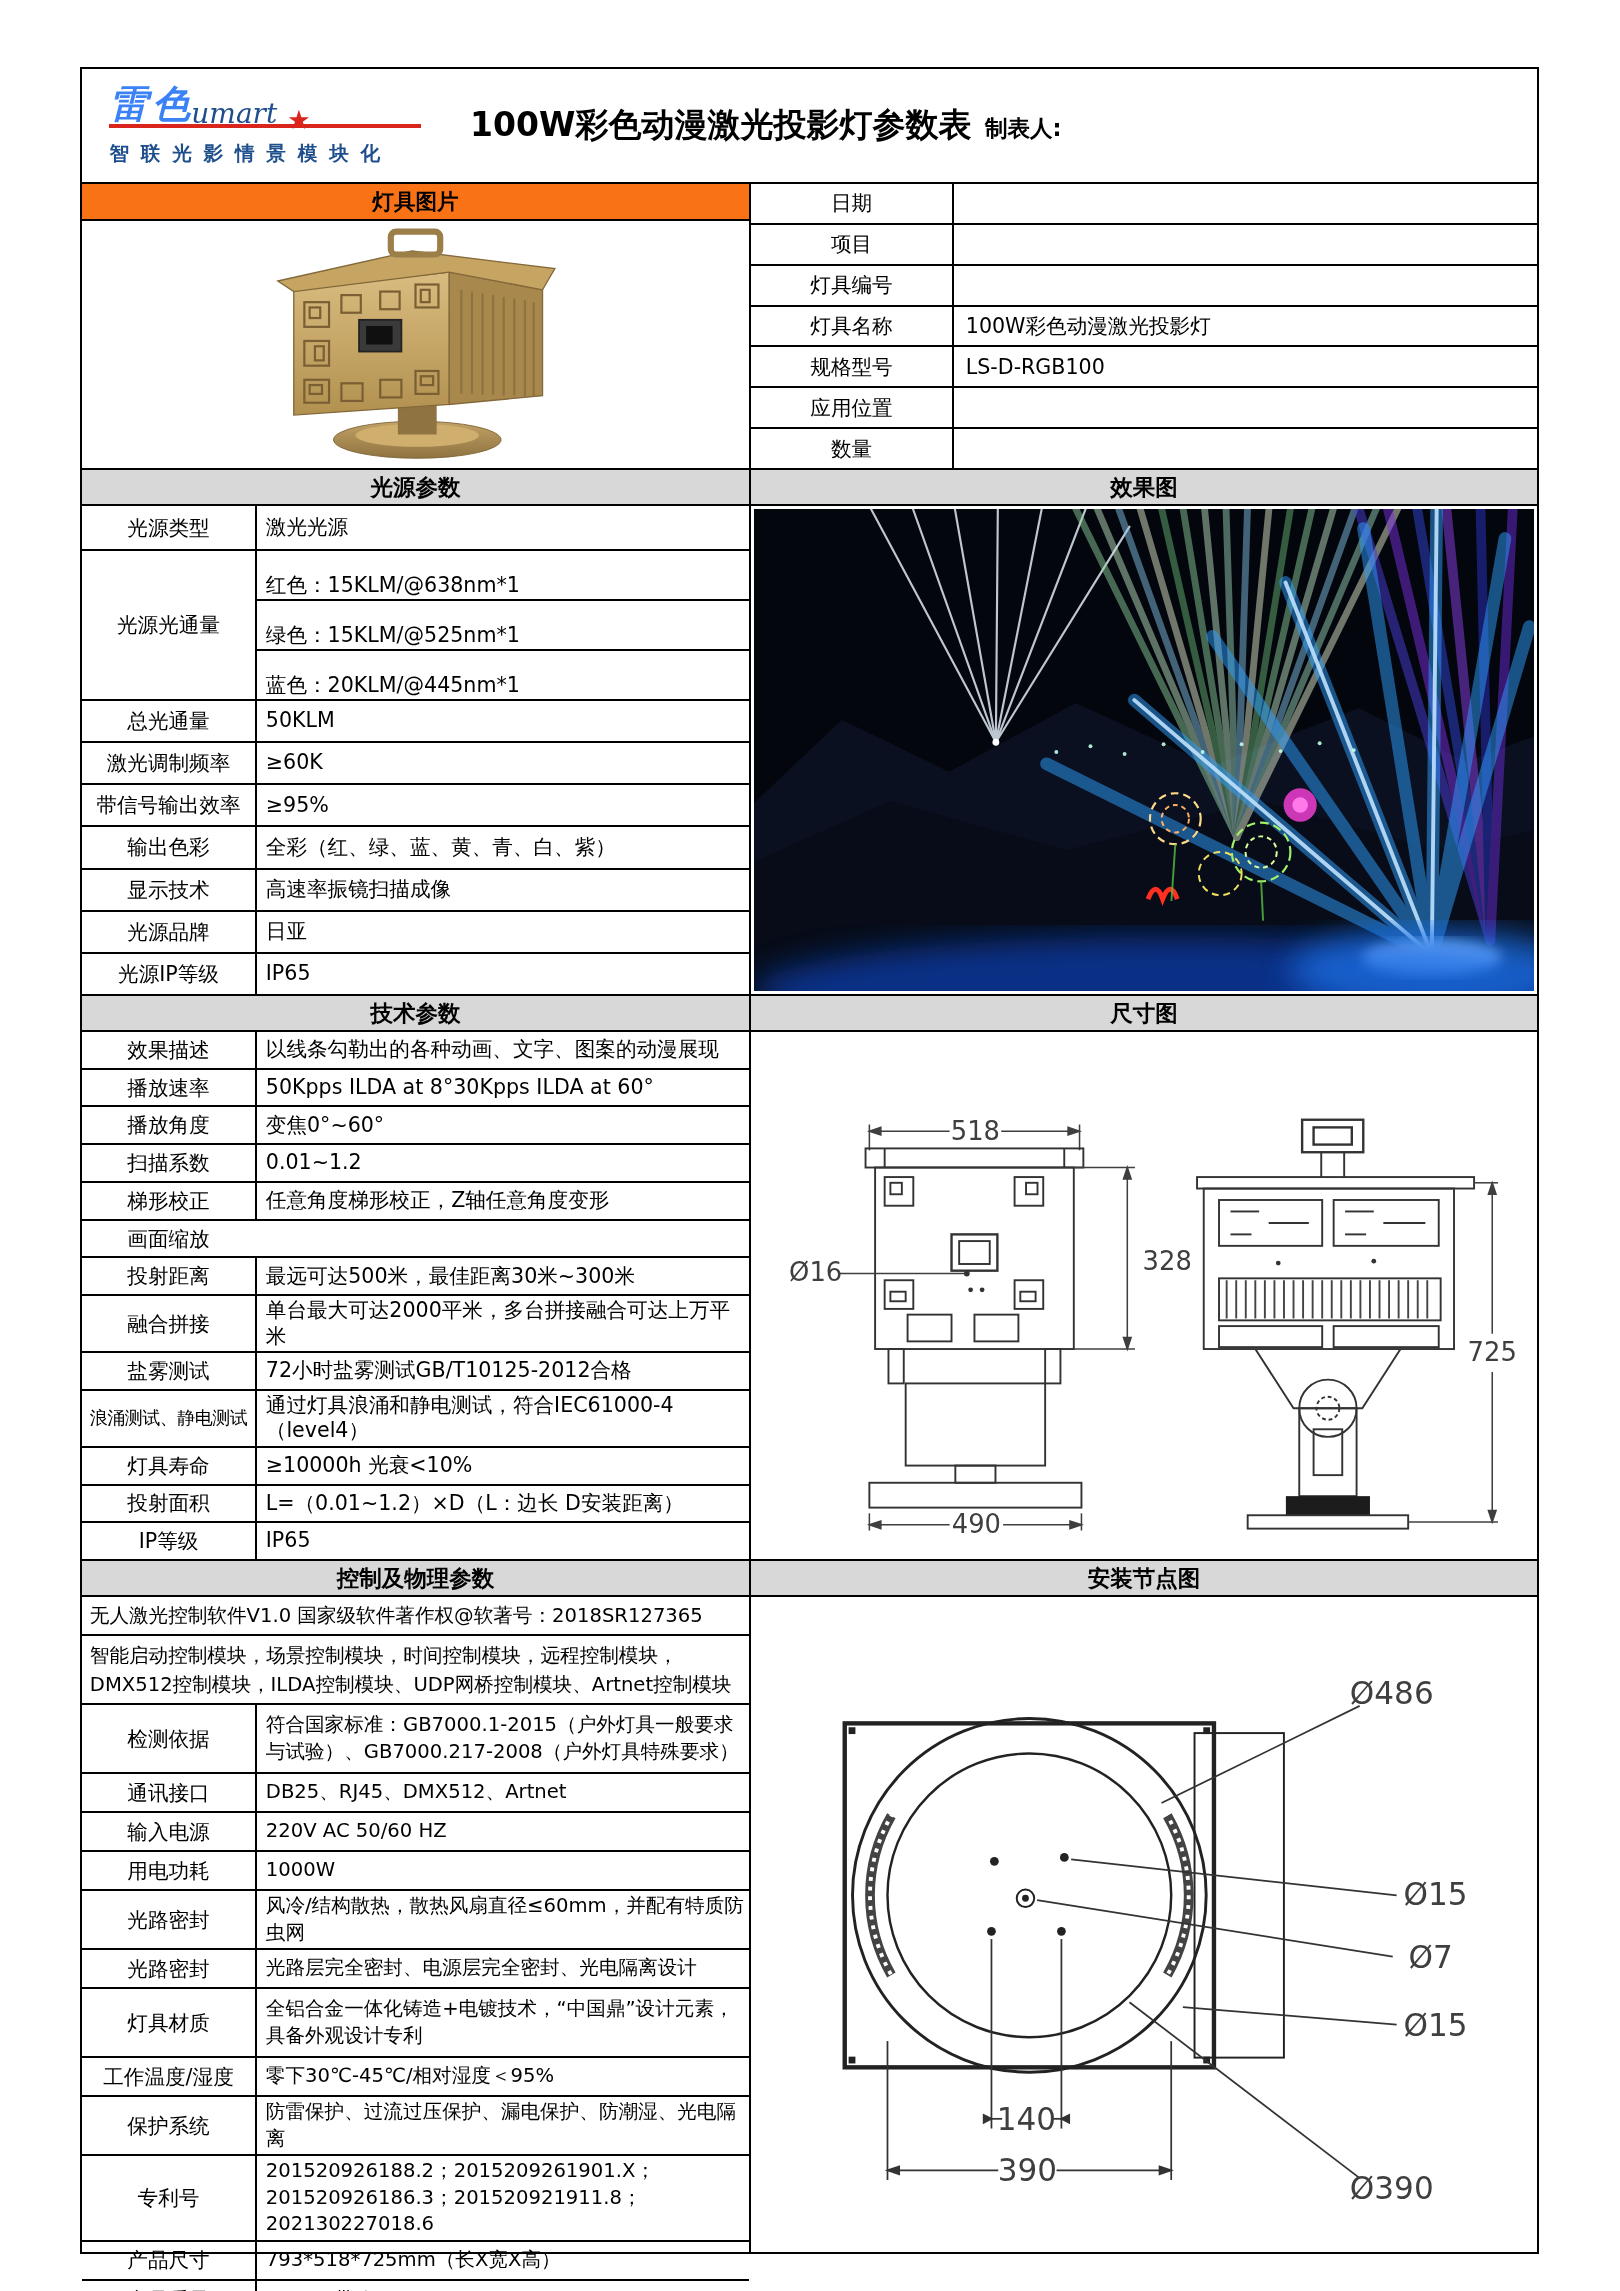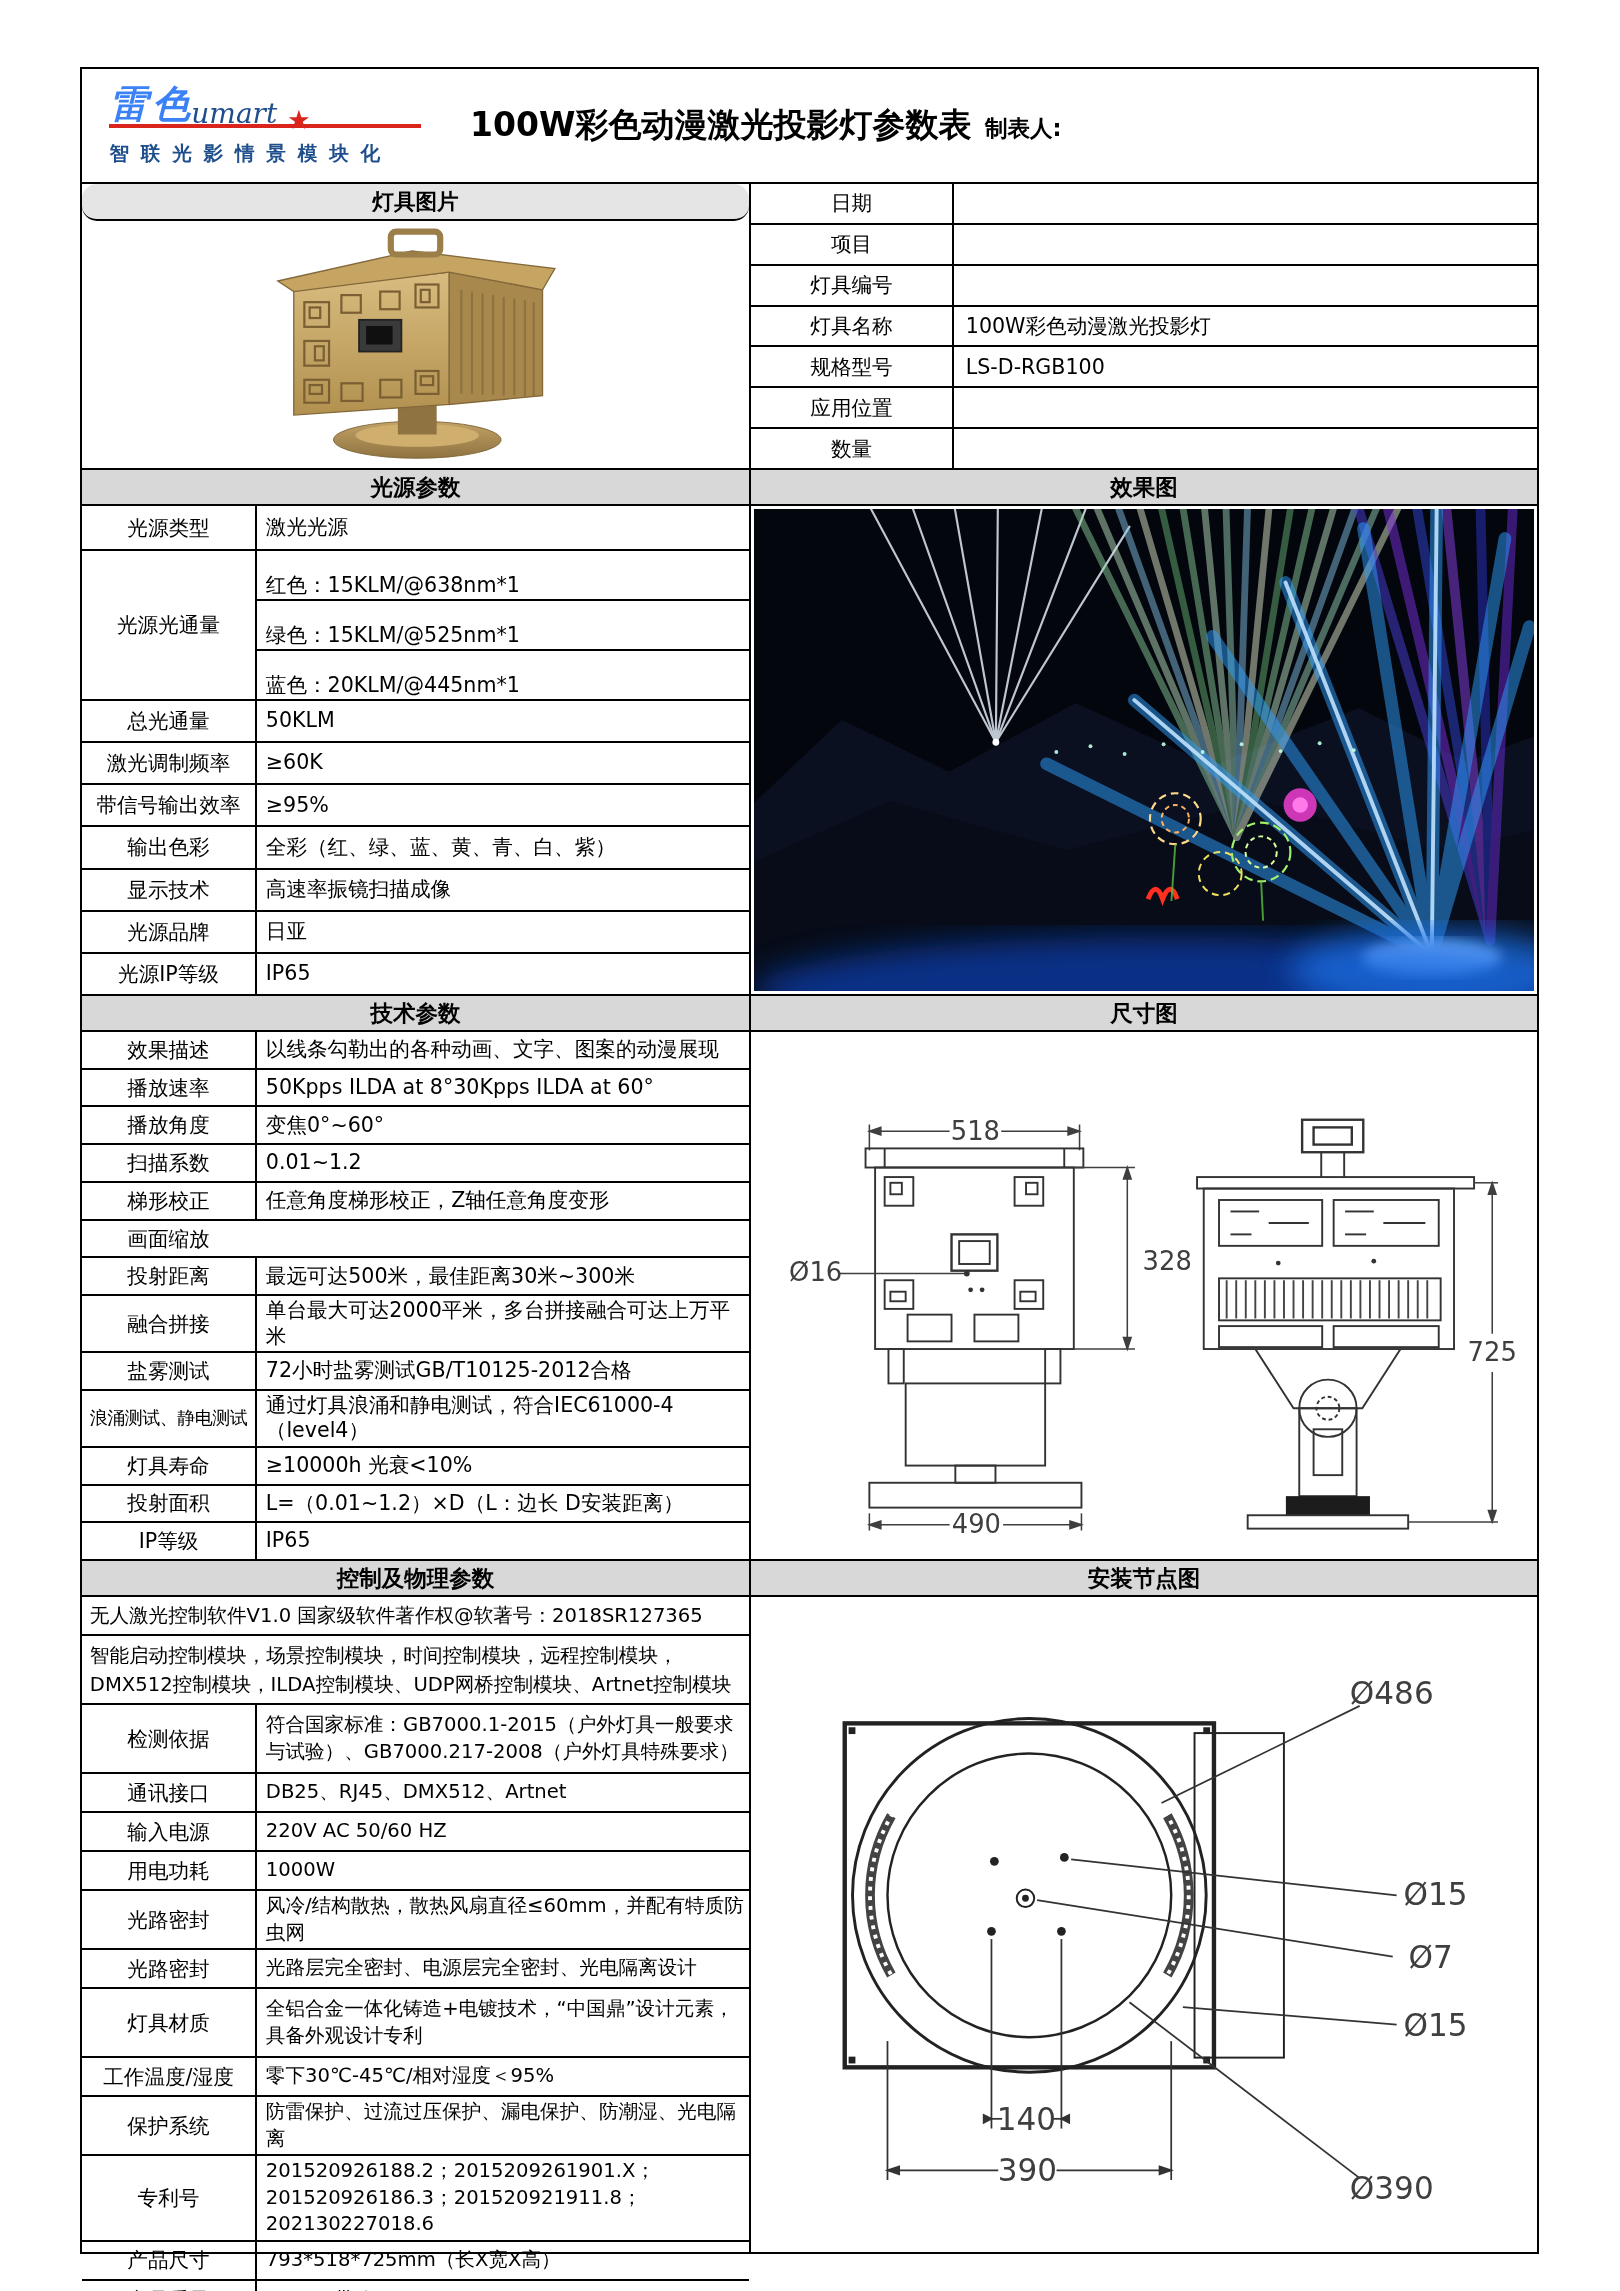--- a/index.html
+++ b/index.html
@@ -21,21 +21,21 @@
 
   
   .band{display:flex;border-top:2.5px solid #000;box-sizing:border-box;}
   .colL{flex:0 0 667px;display:flex;flex-direction:column;box-sizing:border-box;}
   .colR{flex:1 1 auto;border-left:2.5px solid #000;display:flex;flex-direction:column;box-sizing:border-box;}
   .secband{height:36px;background:#d8d8d8;}
   .sec{display:flex;align-items:center;justify-content:center;font-size:22.5px;font-weight:bold;}
 
   
   .bandA{height:286px;}
-  .photoHdr{height:41px;background:#e5e5e5;display:flex;align-items:center;justify-content:center;font-size:21.6px;font-weight:bold;border-bottom:2px solid #000;box-sizing:border-box;border-radius:15px;}
+  .photoHdr{height:41px;background:#f97316;display:flex;align-items:center;justify-content:center;font-size:21.6px;font-weight:bold;border-bottom:2px solid #000;box-sizing:border-box;}
   .photoArea{flex:1;display:flex;align-items:center;justify-content:center;background:#fff;}
   .irow{flex:1 1 0;display:flex;border-bottom:2px solid #000;box-sizing:border-box;}
   .irow:last-child{border-bottom:none;}
   .ilab{flex:0 0 201px;display:flex;align-items:center;justify-content:center;font-size:20.6px;}
   .ival{flex:1;border-left:2px solid #000;display:flex;align-items:center;padding-left:11.8px;font-size:20.6px;box-sizing:border-box;}
 
   
   .srow{display:flex;border-bottom:2px solid #000;box-sizing:border-box;}
   .colL > .srow:last-child, .colL > .grow:last-child{border-bottom:none;}
   .slab{flex:0 0 173px;display:flex;align-items:center;justify-content:center;font-size:20.6px;text-align:left;box-sizing:border-box;}

